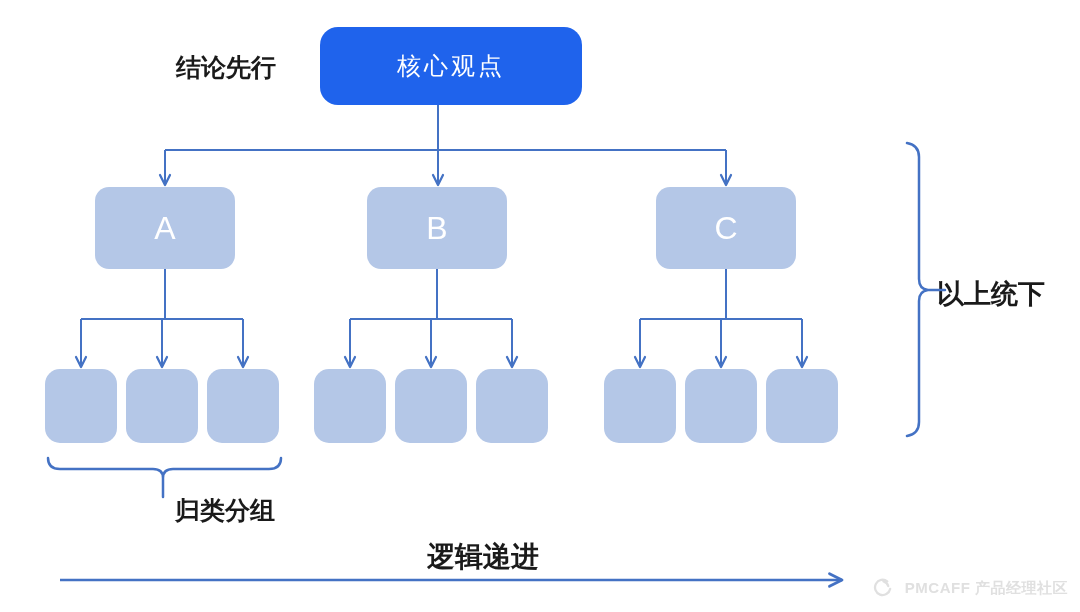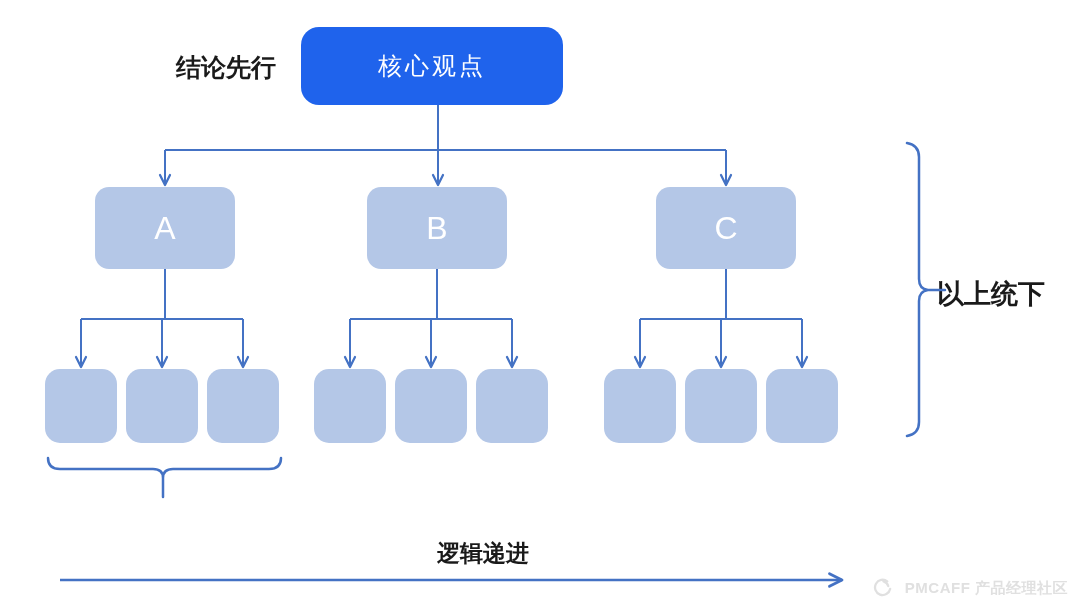--- a/index.html
+++ b/index.html
@@ -19,21 +19,21 @@
     background:#ffffff;
     overflow:hidden;
   }
   
   .node{
     position:absolute;
     display:flex;align-items:center;justify-content:center;
     color:var(--node-text);
   }
   .root-node{
-    left:301px;top:27px;width:262px;height:78px;
+    left:320px;top:27px;width:262px;height:78px;
     background:var(--root-fill);
     border-radius:18px;
     font-size:24px;letter-spacing:3px;font-weight:400;
   }
   .node2{
     top:187px;width:140px;height:82px;
     background:var(--node-fill);
     border-radius:14px;
     font-size:32px;font-weight:300;
   }
@@ -64,37 +64,38 @@
   
   .anno{
     position:absolute;
     color:var(--text-dark);
     font-weight:700;
     white-space:nowrap;
   }
   .anno.conclusion{left:176px;top:51px;font-size:25px;}
   .anno.governs{left:937px;top:276px;font-size:27px;}
   .anno.grouping{left:175px;top:494px;font-size:25px;}
-  .anno.progression{left:383px;top:538px;width:200px;text-align:center;font-size:23px;}
+  .anno.progression{left:383px;top:538px;width:200px;text-align:center;font-size:28px;}
   
   .watermark{
     position:absolute;right:12px;top:578px;
     display:flex;align-items:center;gap:12px;
     color:var(--watermark);
     font-size:15px;font-weight:600;letter-spacing:0.5px;
     white-space:nowrap;
   }
 </style>
 </head>
 <body>
 
 <div class="canvas">
 
   <div class="anno conclusion">结论先行</div>
   <div class="anno governs">以上统下</div>
+  <div class="anno grouping">归类分组</div>
   <div class="anno progression">逻辑递进</div>
 
   <div class="node root-node">
     <span>核心观点</span>
   </div>
 
   <div class="node node2 a">
     <span>A</span>
   </div>
   <div class="node node2 b">

